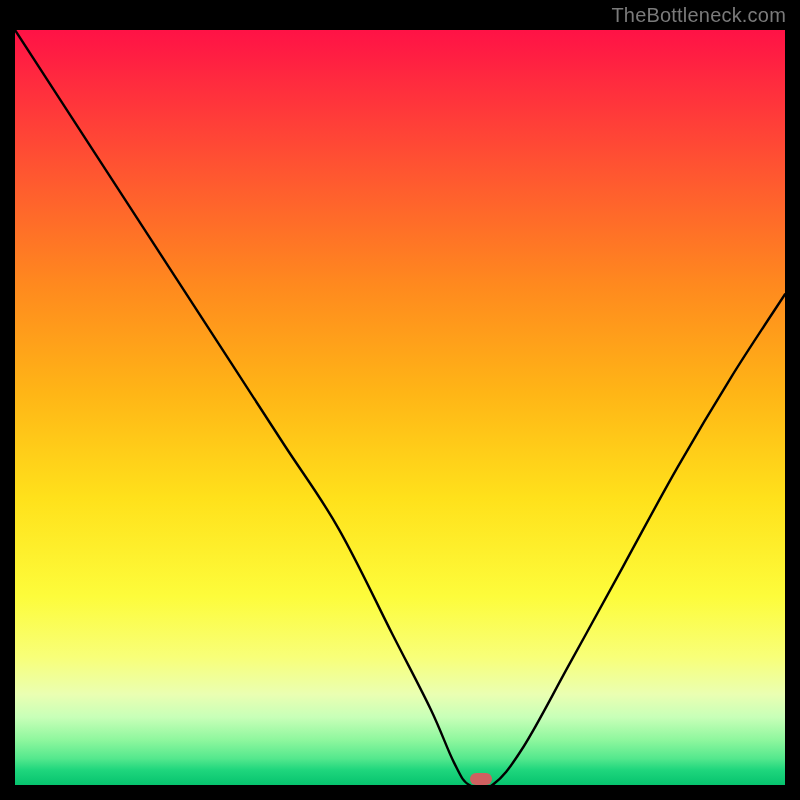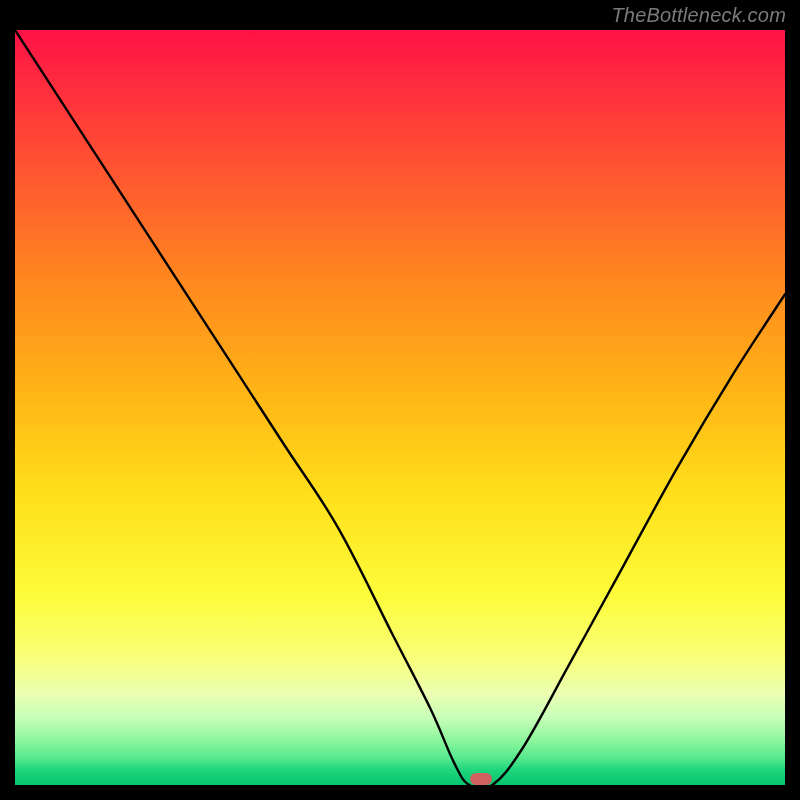--- a/index.html
+++ b/index.html
@@ -11,21 +11,20 @@
     overflow: hidden;
     font-family: Arial, Helvetica, sans-serif;
   }
   .frame {
     position: absolute;
     left: 0;
     top: 0;
     width: 800px;
     height: 800px;
     background: #000;
-    font-style: italic;
   }
   .watermark {
     position: absolute;
     top: 4px;
     right: 14px;
     color: #7a7a7a;
     font-size: 20px;
     letter-spacing: 0.2px;
     user-select: none;
   }

